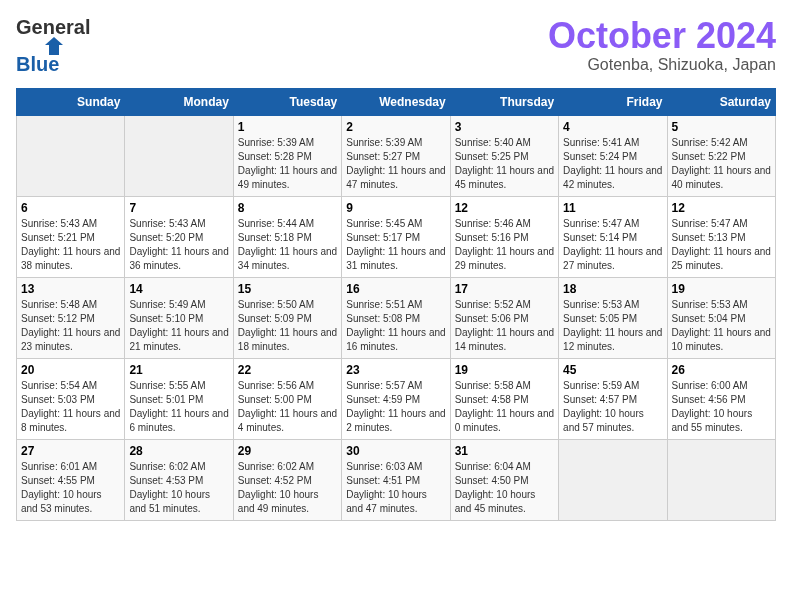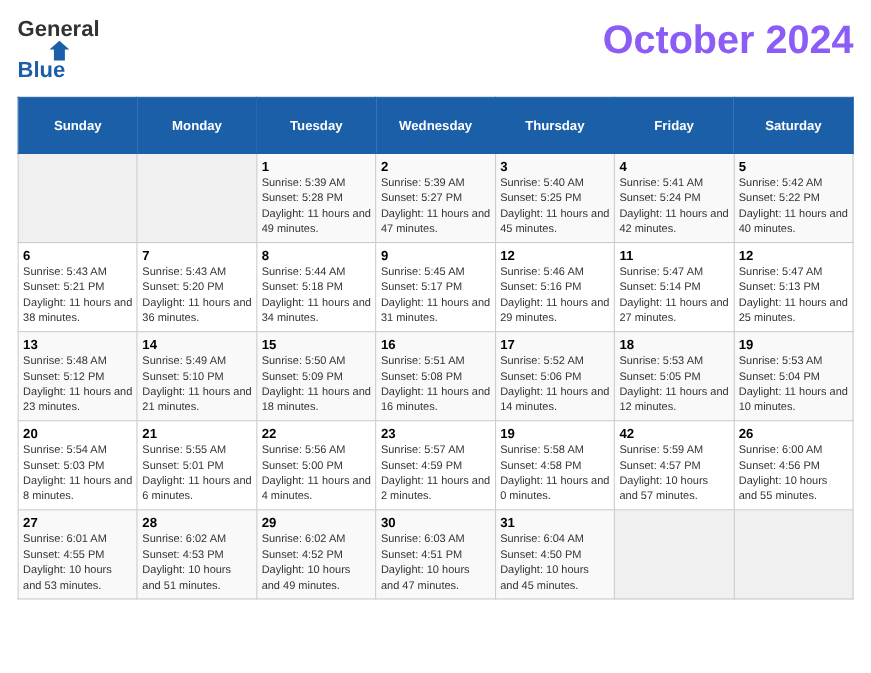--- a/index.html
+++ b/index.html
@@ -35,22 +35,22 @@
       color: #555;
     }
     table {
       width: 100%;
       border-collapse: collapse;
       font-size: 11px;
     }
     thead tr th {
       background-color: #1a5fa8;
       color: #fff;
-      padding: 18px 4px;
-      text-align: center;
+      padding: 6px 4px;
+      text-align: right;
       font-size: 12px;
       font-weight: bold;
       border: 1px solid #1a5fa8;
     }
     tbody tr td {
       border: 1px solid #ccc;
       vertical-align: top;
       padding: 4px;
       min-height: 70px;
       width: calc(100% / 7);
@@ -84,20 +84,21 @@
     <div style="display:flex;align-items:center;flex-direction:column;">
       <span style="font-size:20px;font-weight:bold;color:#333;">General</span>
       <svg width="22" height="22" viewBox="0 0 22 22" style="margin-left:2px;margin-top:-4px;">
         <polygon points="11,2 20,10 16,10 16,20 6,20 6,10 2,10" fill="#1a5fa8"></polygon>
       </svg>
     </div>
     <span style="font-size:20px;font-weight:bold;color:#1a5fa8;margin-top:-4px;">Blue</span>
   </div>
   <div class="title-area">
     <div class="month-title">October 2024</div>
+    <div class="location">Gotenba, Shizuoka, Japan</div>
   </div>
 </div>
 
 <table>
   <thead>
     <tr>
     <th>Sunday</th>
         <th>Monday</th>
         <th>Tuesday</th>
         <th>Wednesday</th>
@@ -206,21 +207,21 @@
         </td>
         <td>
           <span class="day-num">23</span>
           <div class="day-detail">Sunrise: 5:57 AM<br>Sunset: 4:59 PM<br>Daylight: 11 hours and 2 minutes.</div>
         </td>
         <td>
           <span class="day-num">19</span>
           <div class="day-detail">Sunrise: 5:58 AM<br>Sunset: 4:58 PM<br>Daylight: 11 hours and 0 minutes.</div>
         </td>
         <td>
-          <span class="day-num">42</span>
+          <span class="day-num">45</span>
           <div class="day-detail">Sunrise: 5:59 AM<br>Sunset: 4:57 PM<br>Daylight: 10 hours and 57 minutes.</div>
         </td>
         <td>
           <span class="day-num">26</span>
           <div class="day-detail">Sunrise: 6:00 AM<br>Sunset: 4:56 PM<br>Daylight: 10 hours and 55 minutes.</div>
         </td>
       </tr>
       <tr>
         <td>
           <span class="day-num">27</span>

